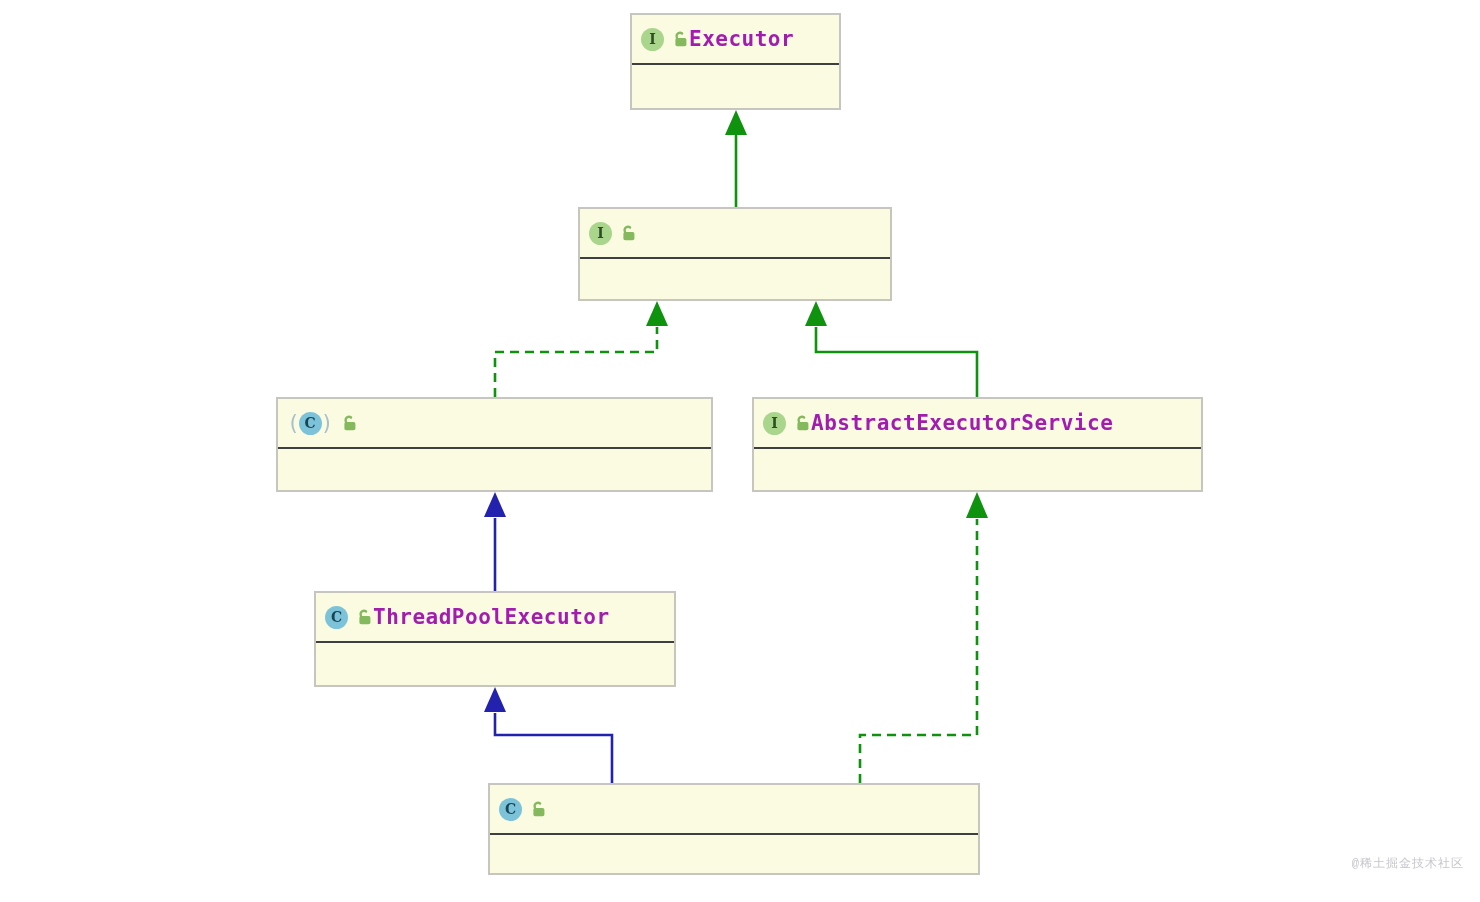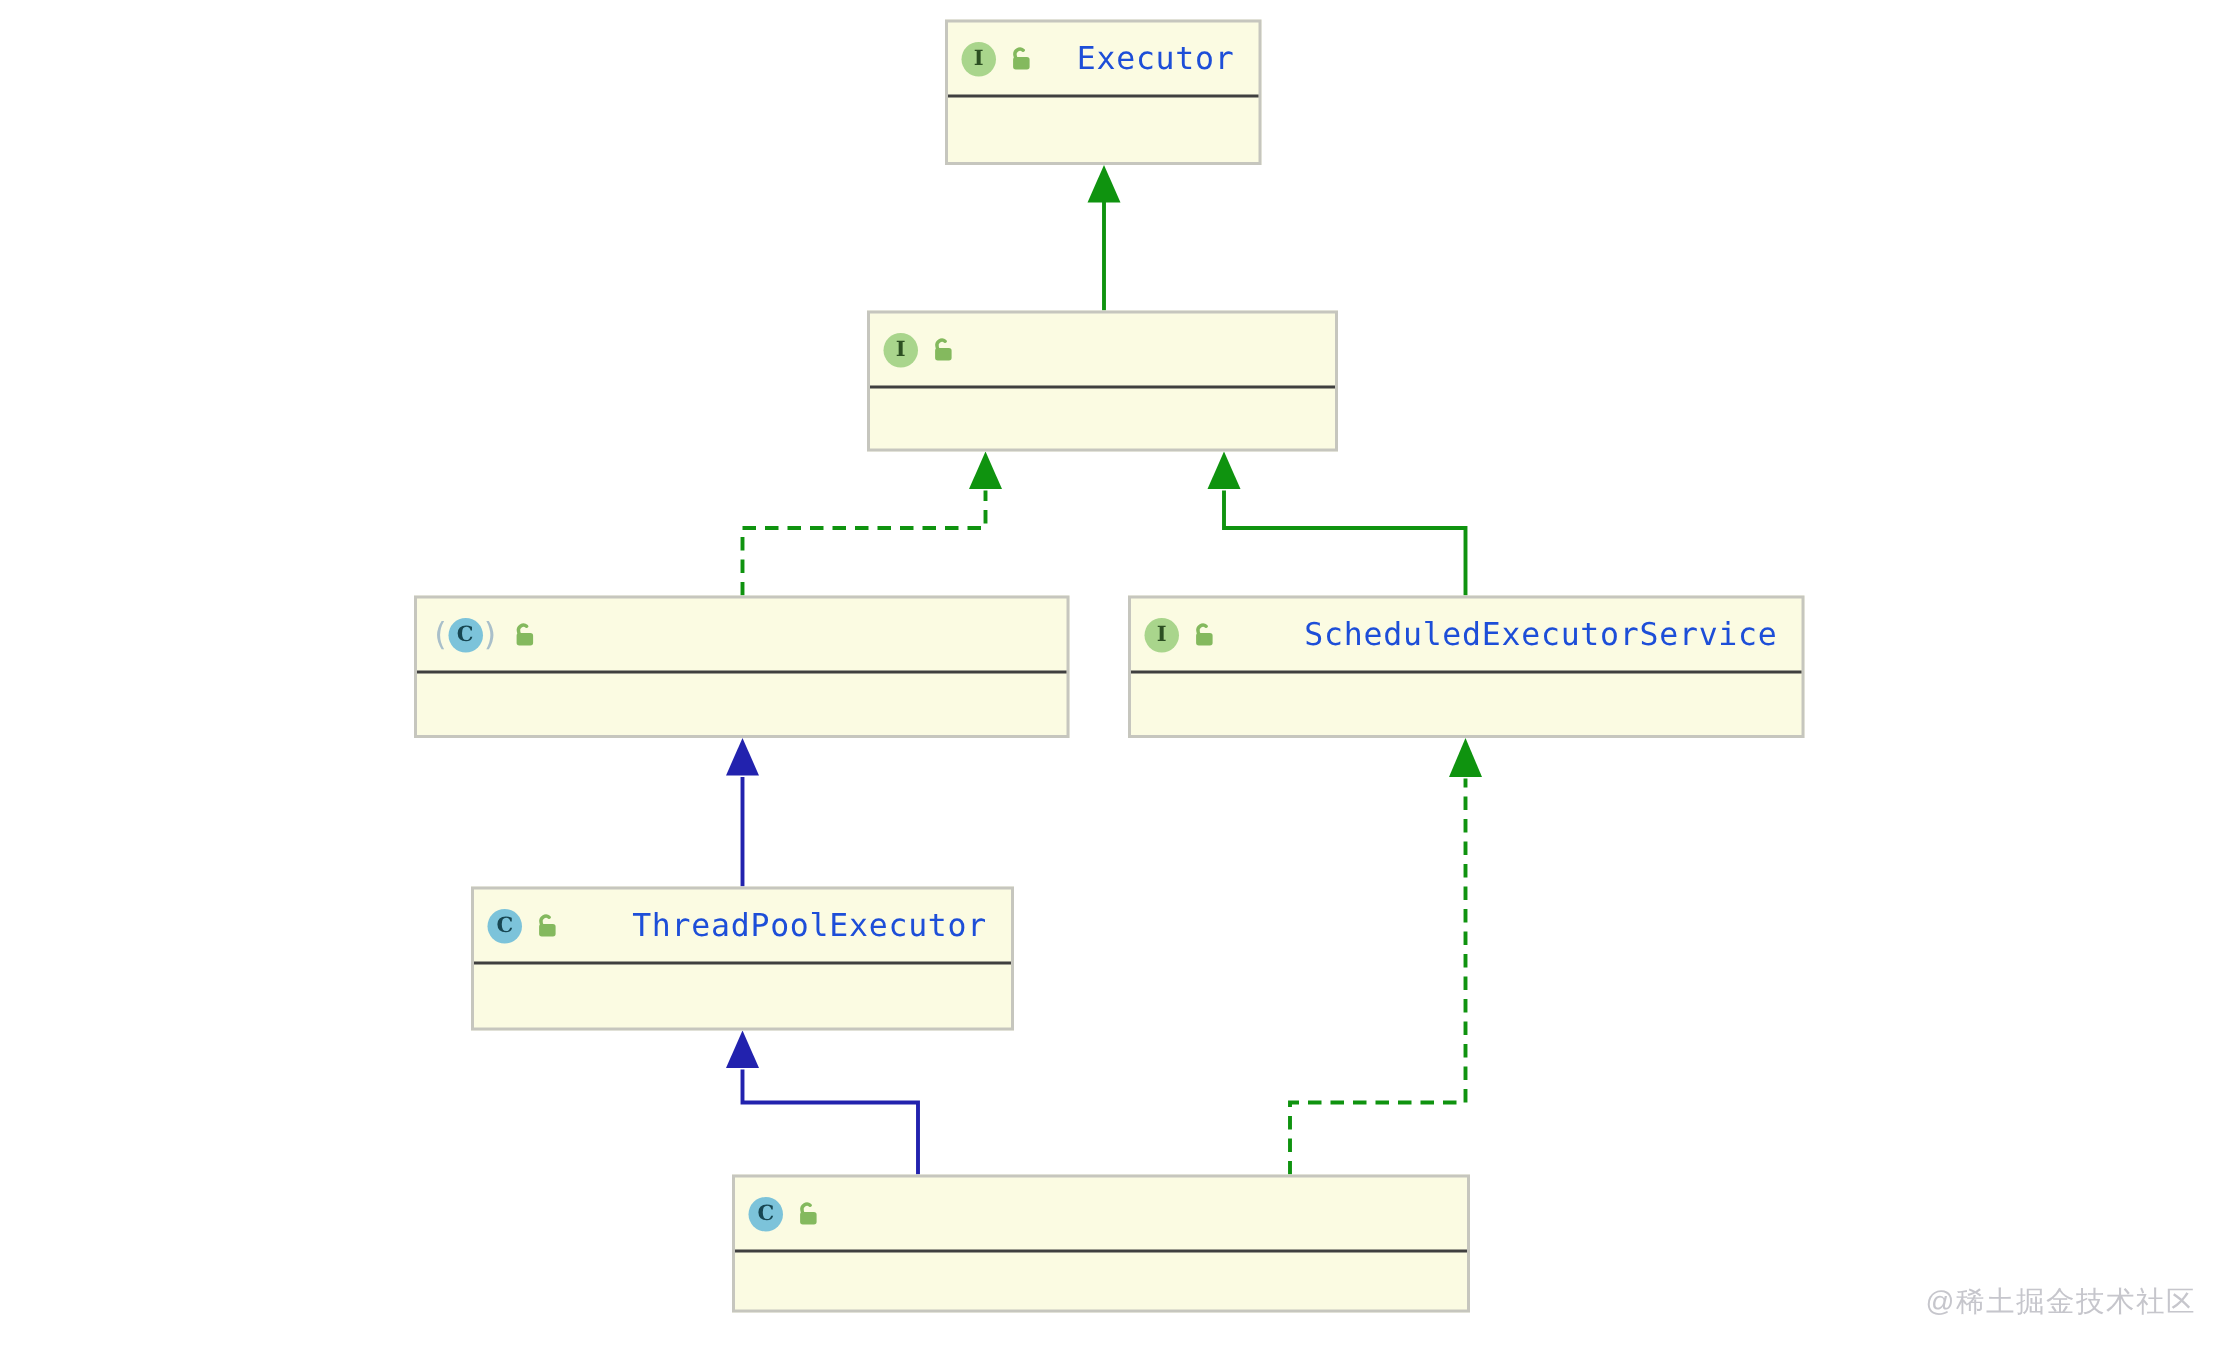--- a/index.html
+++ b/index.html
@@ -25,26 +25,26 @@
     width:23px;height:23px;border-radius:50%;flex:0 0 auto;
     display:flex;align-items:center;justify-content:center;
     font-family:"DejaVu Serif", serif;font-weight:700;font-size:14px;line-height:1;
   }
   .badge-interface{background:#a9d58c;color:#2c4f22;}
   .badge-class{background:#7cc3da;color:#174652;}
   .badge-wrap.abstract::before{content:"(";color:#a9bfca;font:400 21px "DejaVu Sans Mono",monospace;margin-right:-1px;}
   .badge-wrap.abstract::after{content:")";color:#a9bfca;font:400 21px "DejaVu Sans Mono",monospace;margin-left:-1px;}
   .lock-icon{margin-left:7px;flex:0 0 auto;}
   .node-label{
-    flex:1;text-align:right;font-size:21px;font-weight:400;color:#1d4ed8;
+    flex:1;text-align:left;font-size:21px;font-weight:700;color:#a21caf;
     letter-spacing:0.5px;white-space:nowrap;padding-right:6px;
   }
   .watermark{
     position:absolute;right:16px;top:855px;
-    font-family:Liberation Sans, sans-serif;font-size:19px;color:#c6c6cc;
+    font-family:Liberation Mono, monospace;font-size:12px;color:#c6c6cc;
     letter-spacing:1px;
   }
 </style>
 </head>
 <body>
 
 <div class="canvas">
 
   <svg class="edge-layer" width="1480" height="902" viewBox="0 0 1480 902">
 
@@ -121,21 +121,21 @@
 
   <div class="uml-node" style="left:752px;top:397px;width:451px;height:95px;">
     <div class="node-header">
       <span class="badge-wrap">
         <span class="badge badge-interface">I</span>
       </span>
       <svg class="lock-icon" width="18" height="18" viewBox="0 0 18 18">
         <path d="M6.3 8 L6.3 6.3 A3.4 3.4 0 0 1 12.4 4.2" fill="none" stroke="#84b95e" stroke-width="2.3" stroke-linecap="round" transform="rotate(-14 9 9)"></path>
         <rect x="4.4" y="8" width="11" height="8.3" rx="1.8" fill="#84b95e"></rect>
       </svg>
-      <span class="node-label">ScheduledExecutorService</span>
+      <span class="node-label">AbstractExecutorService</span>
     </div>
     <div class="node-body"></div>
   </div>
 
   <div class="uml-node" style="left:314px;top:591px;width:362px;height:96px;">
     <div class="node-header">
       <span class="badge-wrap">
         <span class="badge badge-class">C</span>
       </span>
       <svg class="lock-icon" width="18" height="18" viewBox="0 0 18 18">

